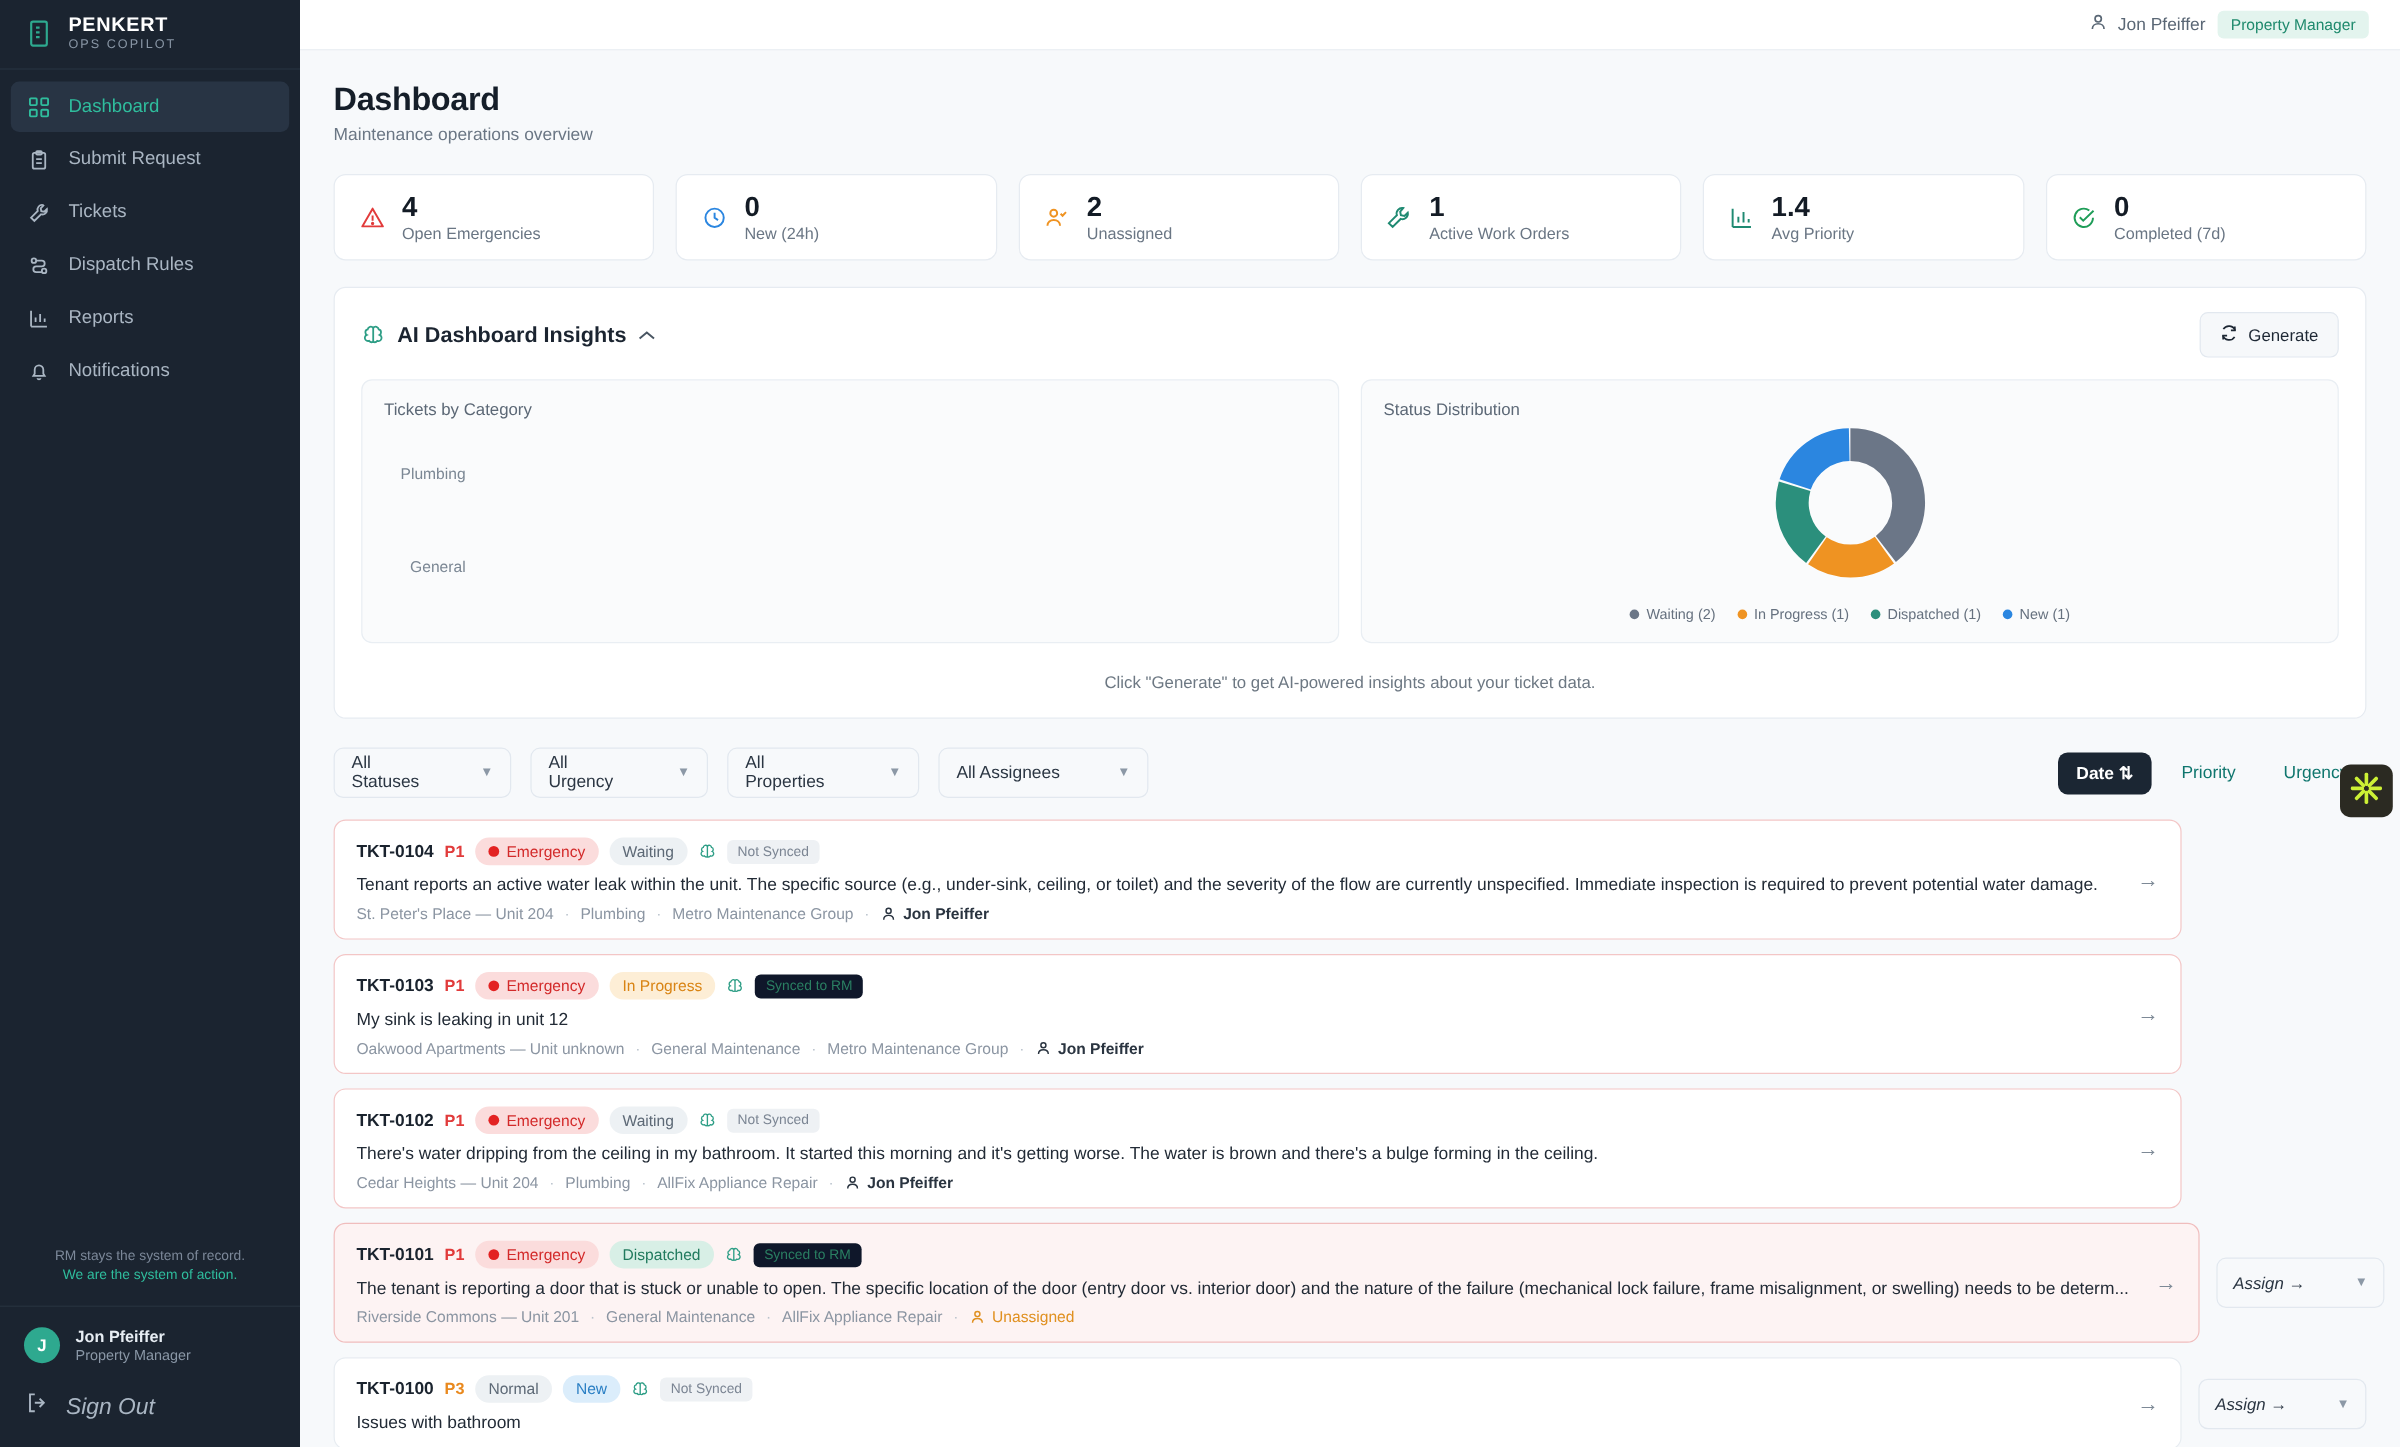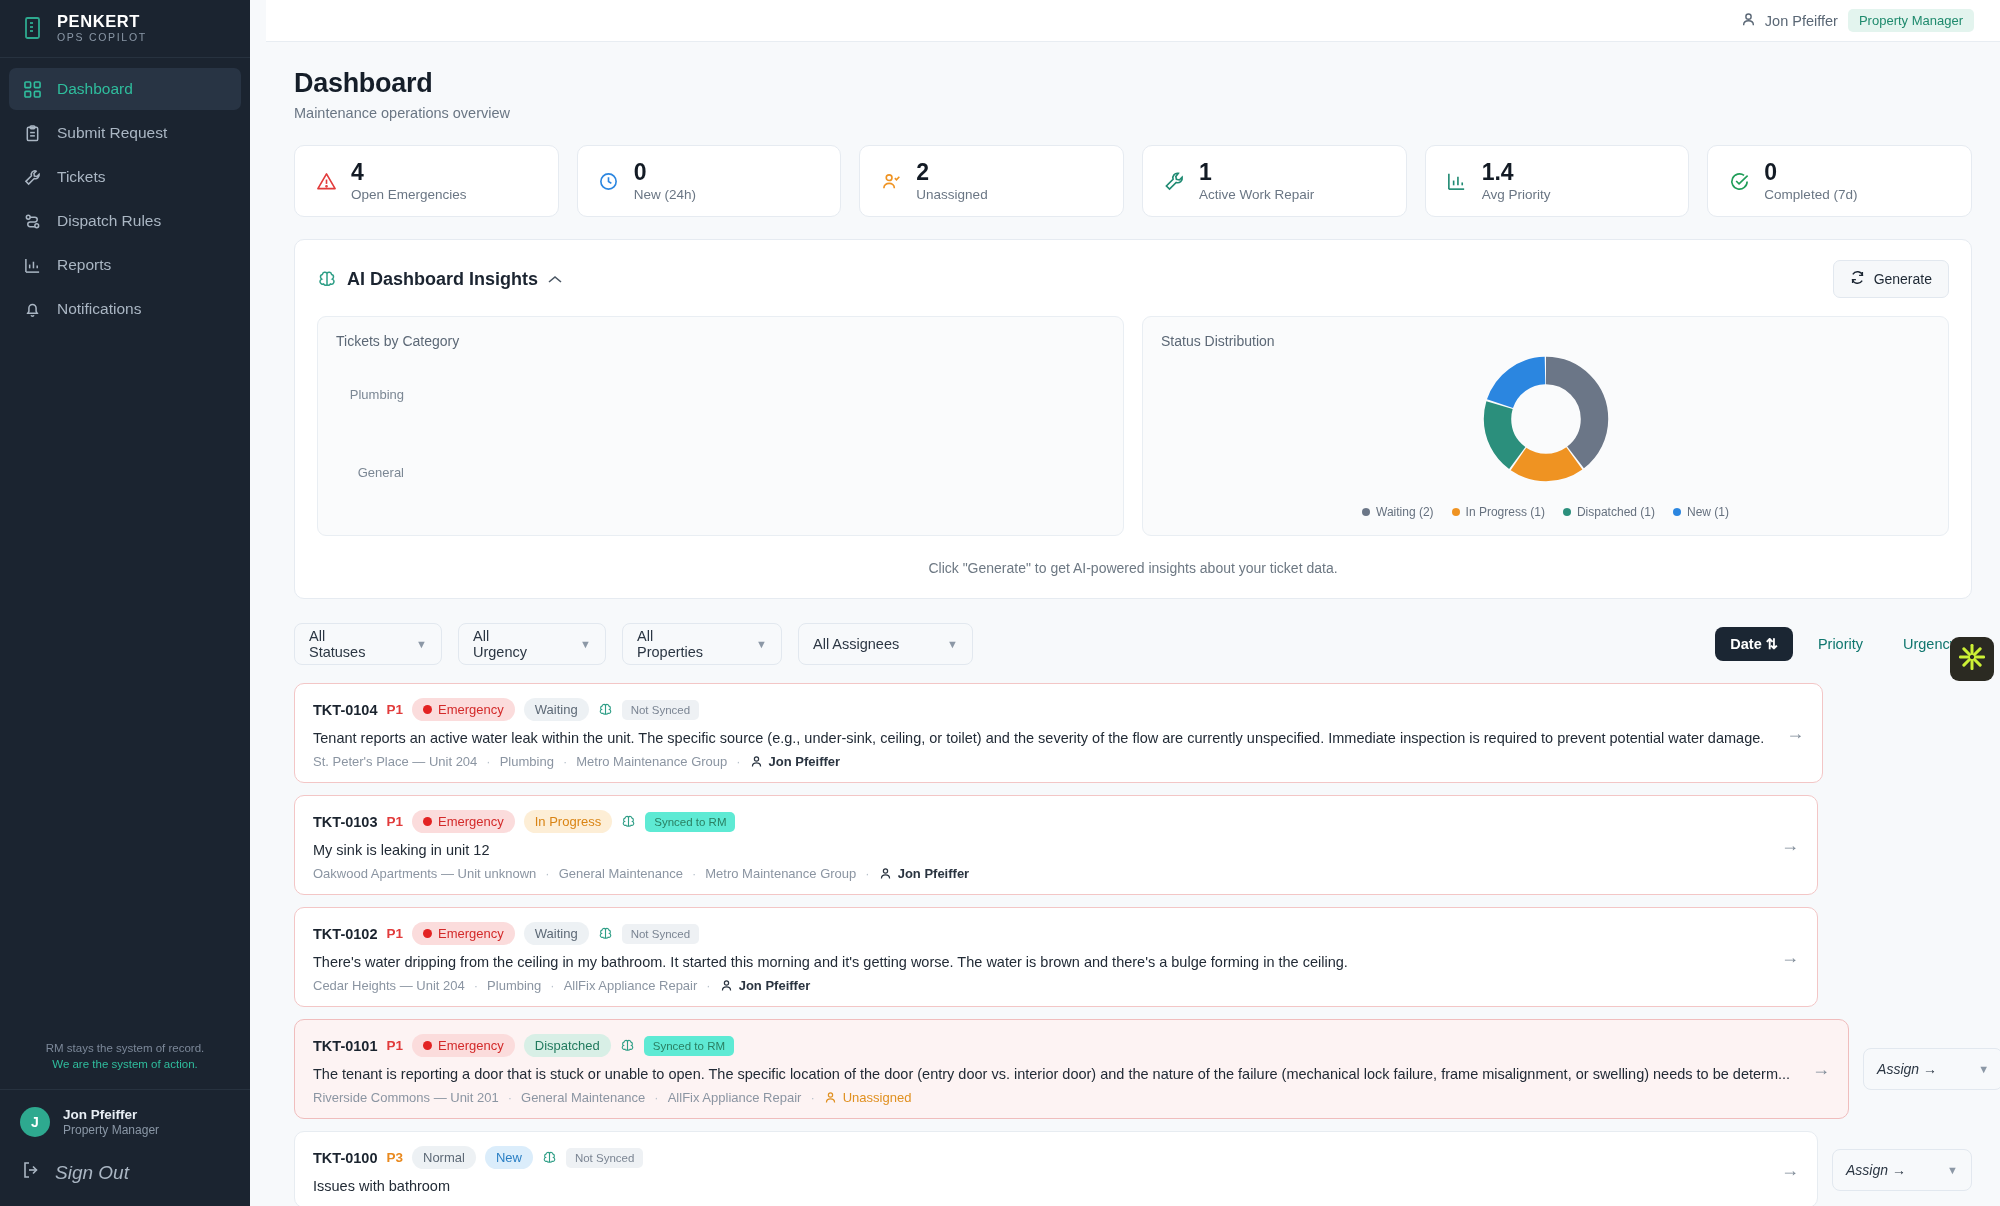--- a/index.html
+++ b/index.html
@@ -2,21 +2,21 @@
 <html><head>
 <meta charset="utf-8">
 <style>
   * { box-sizing: border-box; margin: 0; padding: 0; }
   html, body {
     width: 2000px; height: 1206px;
     font-family: "Liberation Sans", sans-serif;
     background: #f7f9fb;
     overflow: hidden;
   }
-  .app { display: flex; width: 2000px; height: 954px; gap: 16px; }
+  .app { display: flex; width: 2000px; height: 954px; }
 
   
   .sidebar {
     width: 250px; min-width: 250px; height: 1206px;
     background: #1b2430;
     display: flex; flex-direction: column;
     position: relative;
   }
   .brand {
     display: flex; align-items: center; gap: 13px;
@@ -139,21 +139,21 @@
   .pri.p3 { color: #e9891e; }
   .chip { font-size: 13px; padding: 4px 11px; border-radius: 12px; display: inline-flex; align-items: center; gap: 6px; white-space: nowrap; }
   .chip.emg { background: #fbdcdc; color: #d32a2a; }
   .chip.emg .bullet { width: 9px; height: 9px; border-radius: 50%; background: #e32222; }
   .chip.waiting { background: #edf1f4; color: #5d6976; }
   .chip.inprog { background: #fdeed6; color: #d98414; }
   .chip.dispatched { background: #d8efe6; color: #217a5e; }
   .chip.normal { background: #edf1f4; color: #5d6976; }
   .chip.new { background: #dbedfb; color: #2a7fc4; }
   .chip.nosync { background: #eef1f4; color: #7b8593; font-size: 11.5px; padding: 4px 9px; border-radius: 5px; }
-  .chip.synced { background: #5eead4; color: #2a7f62; font-size: 11.5px; padding: 4px 9px; border-radius: 5px; }
+  .chip.synced { background: #0f172a; color: #2a7f62; font-size: 11.5px; padding: 4px 9px; border-radius: 5px; }
   .brain { color: #2e9e86; display: inline-flex; }
   .tdesc { font-size: 14.5px; color: #222b36; margin-top: 9px; white-space: nowrap; overflow: hidden; text-overflow: ellipsis; }
   .tfoot { display: flex; align-items: center; gap: 9px; margin-top: 8px; font-size: 13px; color: #8b95a2; }
   .tfoot .sep { color: #b9c2cc; }
   .tfoot .who { color: #2a3440; font-weight: bold; display: flex; align-items: center; gap: 6px; }
   .tfoot .unassigned { color: #e09020; display: flex; align-items: center; gap: 6px; }
   .arrow { color: #7d8996; font-size: 18px; flex: none; padding-left: 10px; }
   .assign {
     width: 140px; flex: none; align-self: center;
     background: #f7f9fb; border: 1px solid #e2e8ef; border-radius: 8px;
@@ -332,21 +332,21 @@
           </span>
         </div>
         <div class="kpi">
           <span class="kpi-ico">
             <svg width="21" height="21" viewBox="0 0 22 22" fill="none" stroke="#1f8a72" stroke-width="1.7">
               <path d="M15 2.5a4.8 4.8 0 0 0-5.5 6.2L2.5 15.7 5.8 19l7-7a4.8 4.8 0 0 0 6.2-5.5l-2.9 2.9-3.1-.6-.6-3.1z"></path>
             </svg>
           </span>
           <span>
             <span class="kpi-val" style="display:block">1</span>
-            <span class="kpi-lbl" style="display:block">Active Work Repair</span>
+            <span class="kpi-lbl" style="display:block">Active Work Orders</span>
           </span>
         </div>
         <div class="kpi">
           <span class="kpi-ico">
             <svg width="21" height="21" viewBox="0 0 22 22" fill="none" stroke="#1f8a72" stroke-width="1.7">
               <line x1="3" y1="3" x2="3" y2="19"></line>
                 <line x1="3" y1="19" x2="19" y2="19"></line>
               <line x1="8" y1="15" x2="8" y2="10"></line>
                 <line x1="12.5" y1="15" x2="12.5" y2="6"></line>
                 <line x1="17" y1="15" x2="17" y2="12"></line>

